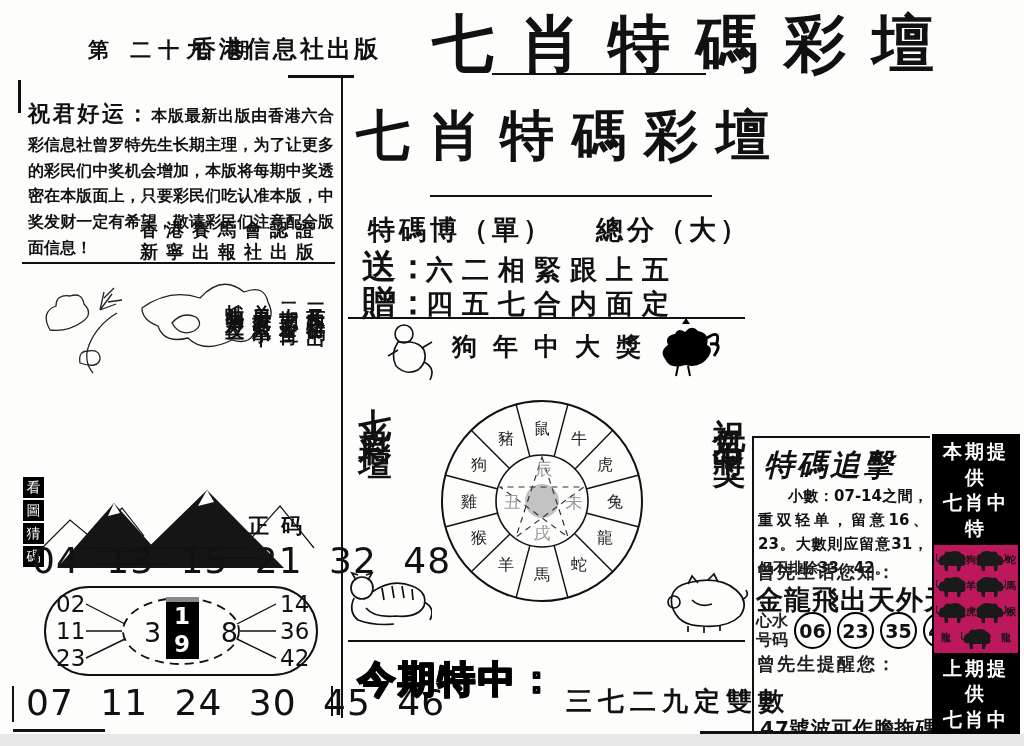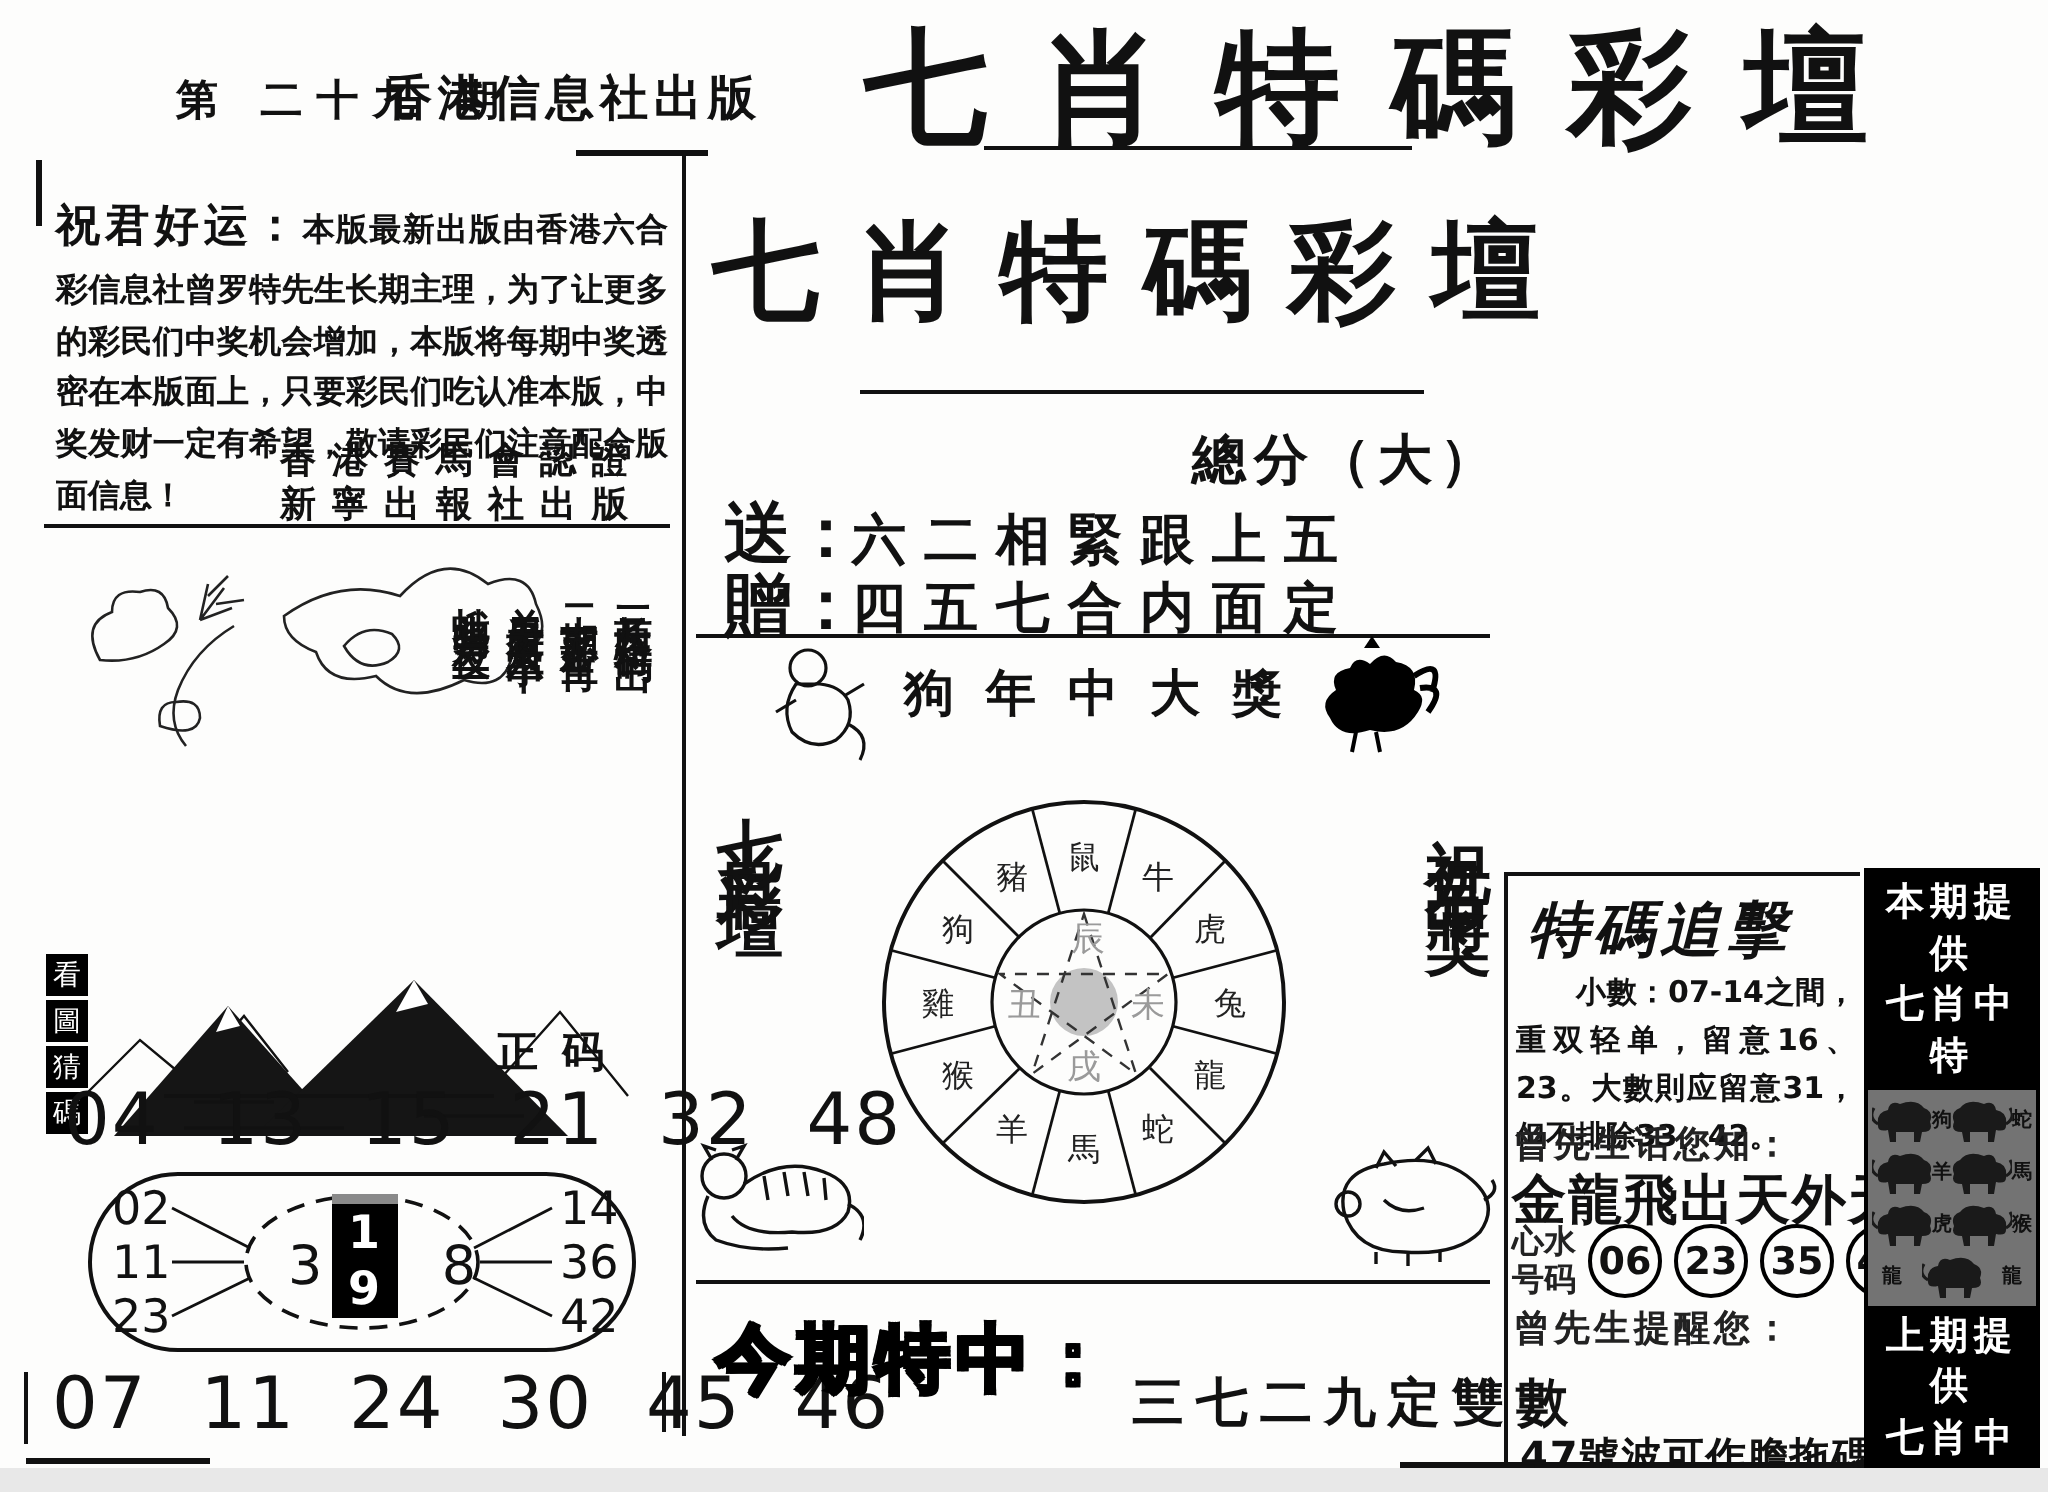--- a/index.html
+++ b/index.html
@@ -40,21 +40,21 @@
   .chase-title{font-size:30px;font-weight:800;font-style:italic;letter-spacing:3px;}
   .chase-body{width:170px;font-size:15px;font-weight:600;line-height:1.6;text-align:justify;text-indent:2em;}
   .tiplabel{font-size:18px;font-weight:600;letter-spacing:2px;color:#222;}
   .tipbig{font-size:27px;font-weight:800;letter-spacing:1px;}
   .lucky{display:flex;align-items:center;gap:6px;}
   .lucky .lbl{font-size:16px;font-weight:600;line-height:1.15;color:#222;}
   .circle-num{width:33px;height:33px;border:2px solid #000;border-radius:50%;
       display:flex;align-items:center;justify-content:center;font-size:19px;font-weight:700;}
   .remind{font-size:20px;font-weight:700;letter-spacing:1px;}
   
-  #sidebar{border:2px solid #000;display:flex;flex-direction:column;background:#737373;}
+  #sidebar{border:2px solid #000;display:flex;flex-direction:column;background:#be185d;}
   .sb-banner{background:#000;color:#fff;text-align:center;font-weight:800;
       font-size:19px;letter-spacing:3px;line-height:1.35;padding:3px 0;}
   .z-grid{flex:1;display:flex;flex-direction:column;justify-content:space-around;padding:2px 2px;}
   .z-row{display:flex;align-items:center;justify-content:space-around;}
   .z-label{font-size:10px;font-weight:600;}
   .beast svg{display:block;}
   svg text{font-family:"DejaVu Sans",sans-serif;}
 </style>
 </head>
 <body>
@@ -155,20 +155,21 @@
       <text x="102" y="58" font-size="27">3</text>
       <text x="196" y="58" font-size="27" text-anchor="end">8</text>
     </g>
     <rect x="124" y="13" width="33" height="62" fill="#000"></rect>
     <rect x="124" y="13" width="33" height="5" fill="#8a8a8a"></rect>
     <text x="140" y="40" font-size="23" font-weight="bold" fill="#fff" text-anchor="middle">1</text>
     <text x="140" y="68" font-size="23" font-weight="bold" fill="#fff" text-anchor="middle">9</text>
   </svg>
 
   <div class="abs title2" style="left:356px;top:100px;">七肖特碼彩壇</div>
+  <div class="abs subrow" style="left:368px;top:212px;">特碼博（單）</div>
   <div class="abs subrow" style="left:596px;top:212px;">總分（大）</div>
   <div class="abs givelabel" style="left:362px;top:244px;">送：</div>
   <div class="abs givetext" style="left:426px;top:252px;">六二相緊跟上五</div>
   <div class="abs givelabel" style="left:362px;top:280px;">贈：</div>
   <div class="abs givetext" style="left:426px;top:286px;">四五七合内面定</div>
 
   <div class="abs banner" style="left:452px;top:330px;">狗年中大獎</div>
   <div class="abs vbig" style="left:352px;top:382px;">七肖彩壇</div>
   <div class="abs vbig" style="left:706px;top:392px;">祝君中獎</div>
 

